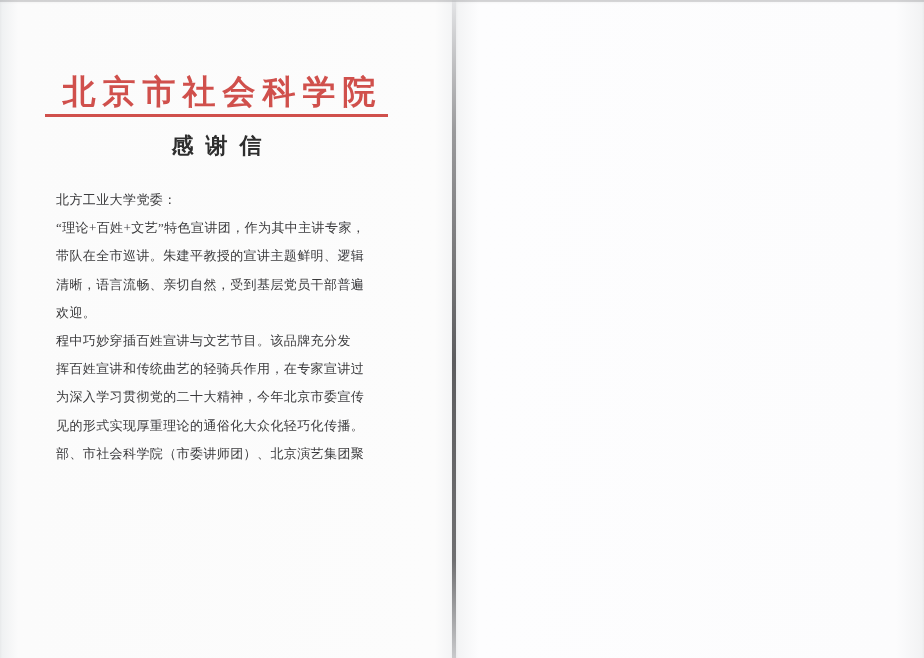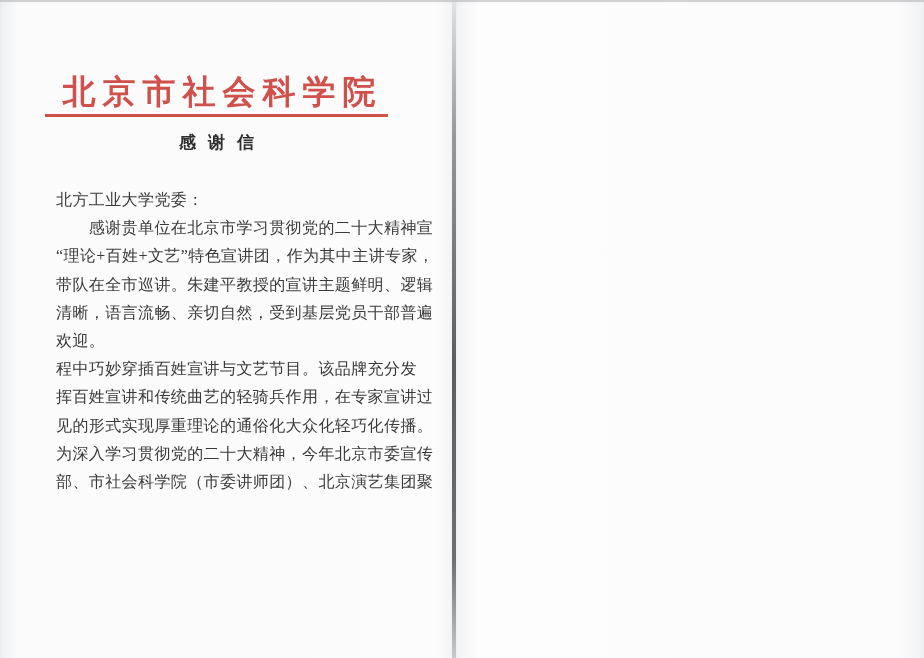--- a/index.html
+++ b/index.html
@@ -56,30 +56,30 @@
     left: 45px;
     width: 343px;
     height: 3px;
   }
   .letter-title {
     position: absolute;
     top: 131px;
     left: 45px;
     width: 343px;
     text-align: center;
-    font-size: 17px;
+    font-size: 22px;
     font-weight: bold;
     letter-spacing: 12px;
     text-indent: 12px;
     color: #2e2e2e;
   }
   .body-block {
     position: absolute;
     color: #3a3a3c;
-    font-size: 16px;
+    font-size: 13px;
     line-height: 28.2px;
     letter-spacing: 0.4px;
   }
   .body-block .line { white-space: nowrap; }
   .left-body  { top: 186px; left: 56px;  width: 346px; }
   .salutation { white-space: nowrap; }
   .top-edge {
     position: absolute;
     top: 0; left: 0; width: 924px; height: 2px;
     background: rgba(120,120,125,0.25);
@@ -91,29 +91,28 @@
 <div class="scan">
 
   <div class="page page-left">
     <div class="letterhead" style="color:#d0504c;">北京市社会科学院</div>
     <div class="letterhead-rule" style="background:#d0504c;"></div>
     <div class="letter-title">感谢信</div>
 
     <div class="body-block left-body">
       <div class="salutation">北方工业大学党委：</div>
       <div>
-          <div class="line">　　感谢贵单位在北京市学习贯彻党的二十大精神宣</div>
           <div class="line">“理论+百姓+文艺”特色宣讲团，作为其中主讲专家，</div>
           <div class="line">带队在全市巡讲。朱建平教授的宣讲主题鲜明、逻辑</div>
           <div class="line">清晰，语言流畅、亲切自然，受到基层党员干部普遍</div>
           <div class="line">欢迎。</div>
           <div class="line">程中巧妙穿插百姓宣讲与文艺节目。该品牌充分发</div>
           <div class="line">挥百姓宣讲和传统曲艺的轻骑兵作用，在专家宣讲过</div>
+          <div class="line">为深入学习贯彻党的二十大精神，今年北京市委宣传</div>
           <div class="line">见的形式实现厚重理论的通俗化大众化轻巧化传播。</div>
-          <div class="line">为深入学习贯彻党的二十大精神，今年北京市委宣传</div>
           <div class="line">部、市社会科学院（市委讲师团）、北京演艺集团聚</div>
         </div>
     </div>
   </div>
 
   <div class="seam"></div>
 
   <div class="page page-right">
     
 

